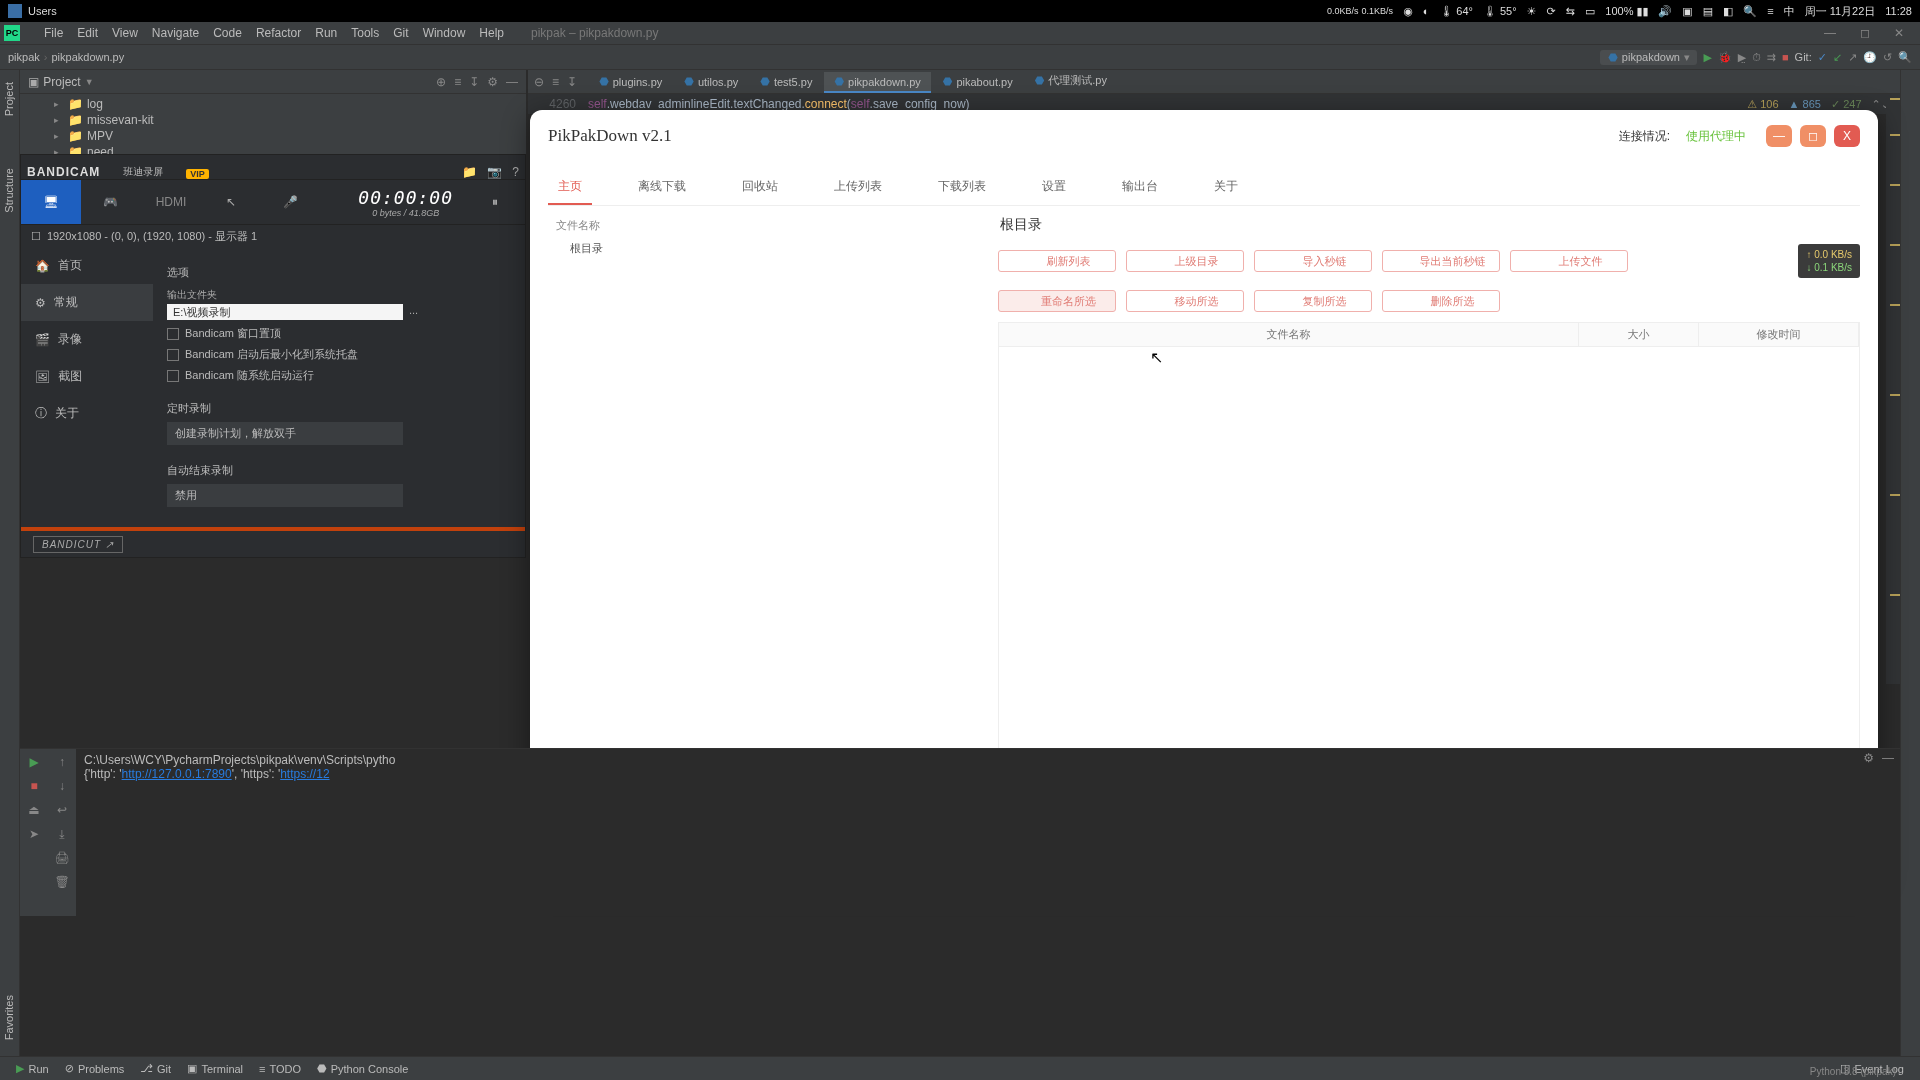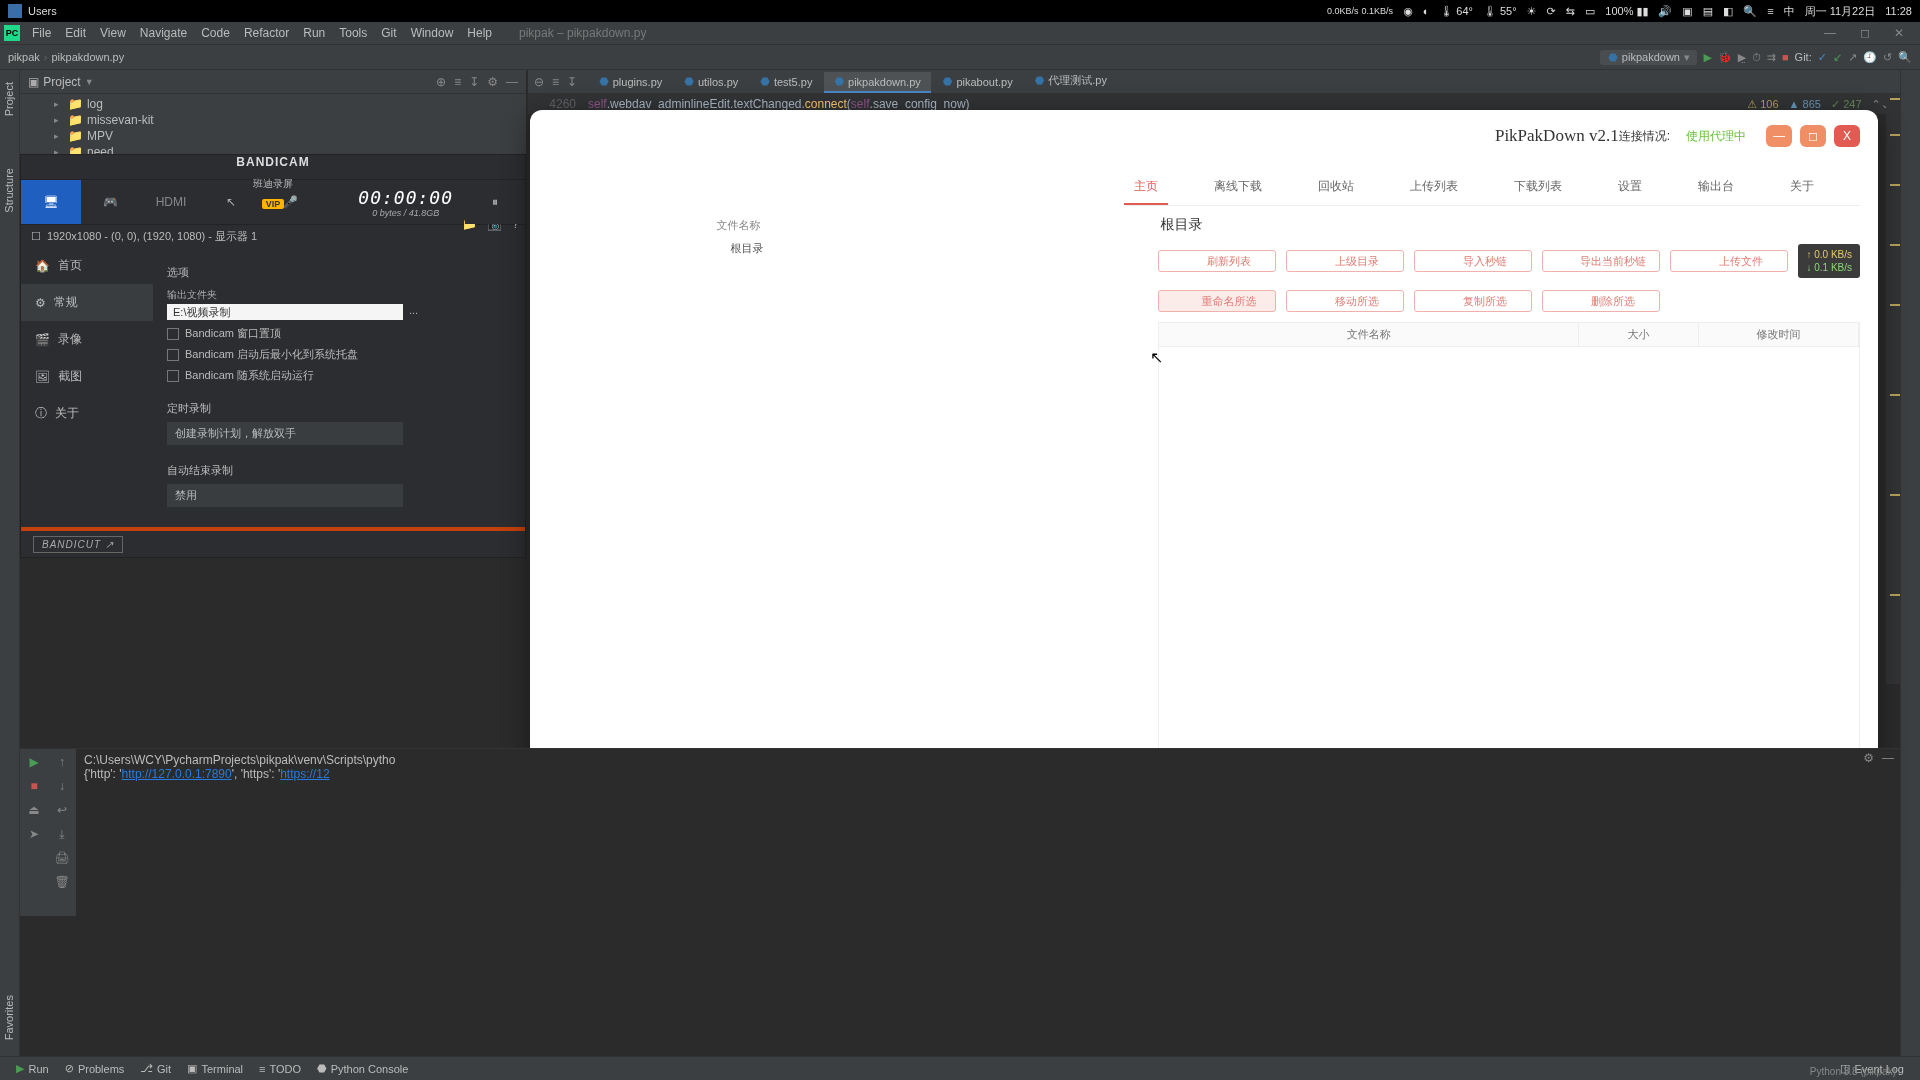--- a/index.html
+++ b/index.html
@@ -7,21 +7,21 @@
 
 
 .osbar { background: #000; height: 22px; display: flex; align-items: center; padding: 0 8px; color: #ddd; font-size: 11px; }
 .osbar .os-icon { width: 14px; height: 14px; margin-right: 6px; background: #3a6ea5; }
 .osbar .spacer { flex: 1; }
 .osbar .ritem { margin-left: 10px; display: flex; align-items: center; gap: 3px; }
 .osbar .cpu { font-size: 9px; line-height: 1; text-align: right; }
 
 
 .idebar { background: #3c3f41; height: 22px; display: flex; align-items: center; padding: 0 4px; color: #bbb; font-size: 12px; }
-.idebar .pcicon { width: 16px; height: 16px; background: #21d789; margin-right: 5px; font-size: 9px; color: #000; display: flex; align-items: center; justify-content: center; font-weight: bold; }
+.idebar .pcicon { width: 16px; height: 16px; background: #21d789; margin-right: 17px; font-size: 9px; color: #000; display: flex; align-items: center; justify-content: center; font-weight: bold; }
 .idebar .menu { padding: 0 7px; }
 .idebar .tabhint { margin-left: 20px; color: #787878; }
 .idebar .winctrl { margin-left: auto; display: flex; }
 .idebar .winctrl span { padding: 0 12px; color: #888; }
 
 
 .bcrow { background: #3c3f41; height: 26px; display: flex; align-items: center; padding: 0 8px; border-top: 1px solid #323232; border-bottom: 1px solid #323232; font-size: 11px; }
 .bcrow .crumb { color: #bbb; }
 .bcrow .sep { color: #666; margin: 0 4px; }
 .bcrow .right { margin-left: auto; display: flex; align-items: center; gap: 6px; }
@@ -47,21 +47,21 @@
 .projhdr .hicons { margin-left: auto; display: flex; gap: 8px; color: #888; }
 
 
 .projtree { position: absolute; left: 20px; top: 94px; width: 506px; height: 60px; background: #3c3f41; color: #bbb; font-size: 12px; padding: 2px 0; overflow: hidden; }
 .projtree .node { padding: 1px 0 1px 34px; display: flex; align-items: center; gap: 4px; }
 .projtree .arrow { color: #888; font-size: 9px; width: 10px; display: inline-block; }
 .projtree .fold { color: #9a7b4f; }
 
 
 .bandi { position: absolute; left: 20px; top: 154px; width: 506px; height: 404px; background: #2b2d30; border: 1px solid #222; color: #ddd; font-size: 12px; }
-.bandi .bhead { height: 24px; background: #2b2d30; display: flex; align-items: center; padding: 0 6px; gap: 8px; flex-direction: column; }
+.bandi .bhead { height: 24px; background: #2b2d30; display: flex; align-items: flex-end; padding: 0 6px; gap: 23px; }
 .bandi .blogo { font-weight: bold; font-size: 12px; letter-spacing: 1px; }
 .bandi .btag { font-size: 10px; color: #bbb; }
 .bandi .bvip { background: #ffb300; color: #333; padding: 0 4px; font-size: 9px; border-radius: 2px; font-weight: bold; }
 .bandi .bhicons { margin-left: auto; display: flex; gap: 10px; color: #aaa; }
 .bandi .bmodes { height: 46px; background: #2b2d30; display: flex; border-top: 1px solid #222; border-bottom: 1px solid #222; }
 .bandi .bmode { width: 60px; display: flex; align-items: center; justify-content: center; color: #888; }
 .bandi .bmode.active { background: #1e5fbf; color: #fff; }
 .bandi .bmode.rgt { margin-left: auto; flex-direction: column; justify-content: center; width: auto; padding: 0 12px; color: #ddd; font-style: italic; }
 .bandi .btimer { font-family: "Consolas", monospace; font-size: 18px; letter-spacing: 1px; color: #fff; }
 .bandi .bsize { font-size: 9px; color: #aaa; }
@@ -95,21 +95,21 @@
 .codeline .right { margin-left: auto; display: flex; gap: 10px; padding-right: 10px; font-size: 11px; }
 .codeline .warn { color: #b7a159; }
 .codeline .sug { color: #6897bb; }
 .codeline .ok { color: #6a8759; }
 
 
 .minimap { position: absolute; right: 20px; top: 94px; width: 14px; height: 590px; background: #313335; }
 .minimap .mark { position: absolute; right: 0; width: 10px; height: 2px; }
 
 
-.appwin { position: absolute; left: 530px; top: 110px; width: 1348px; height: 770px; background: #fff; border-radius: 12px; box-shadow: 0 6px 28px rgba(0,0,0,.45); padding: 12px 18px 18px; color: #333; display: flex; flex-direction: column; align-items: flex-end; }
+.appwin { position: absolute; left: 530px; top: 110px; width: 1348px; height: 770px; background: #fff; border-radius: 12px; box-shadow: 0 6px 28px rgba(0,0,0,.45); padding: 12px 18px 18px; color: #333; display: flex; flex-direction: column; }
 .appwin .apptop { display: flex; align-items: center; height: 28px; }
 .appwin .apptitle { font-family: "SimSun", serif; font-size: 17px; color: #333; }
 .appwin .appconn { margin-left: auto; font-size: 12px; color: #333; margin-right: 20px; }
 .appwin .appconn .green { color: #67c23a; margin-left: 16px; }
 .appwin .wbtns { display: flex; gap: 8px; }
 .appwin .wbtn { width: 26px; height: 22px; border-radius: 6px; display: flex; align-items: center; justify-content: center; color: #fff; font-size: 12px; }
 .appwin .wmin { background: #f08f66; }
 .appwin .wmax { background: #f08f66; }
 .appwin .wclose { background: #e25b52; }
 .appwin .apptabs { display: flex; margin-top: 20px; border-bottom: 1px solid #eee; font-size: 12px; color: #666; }

